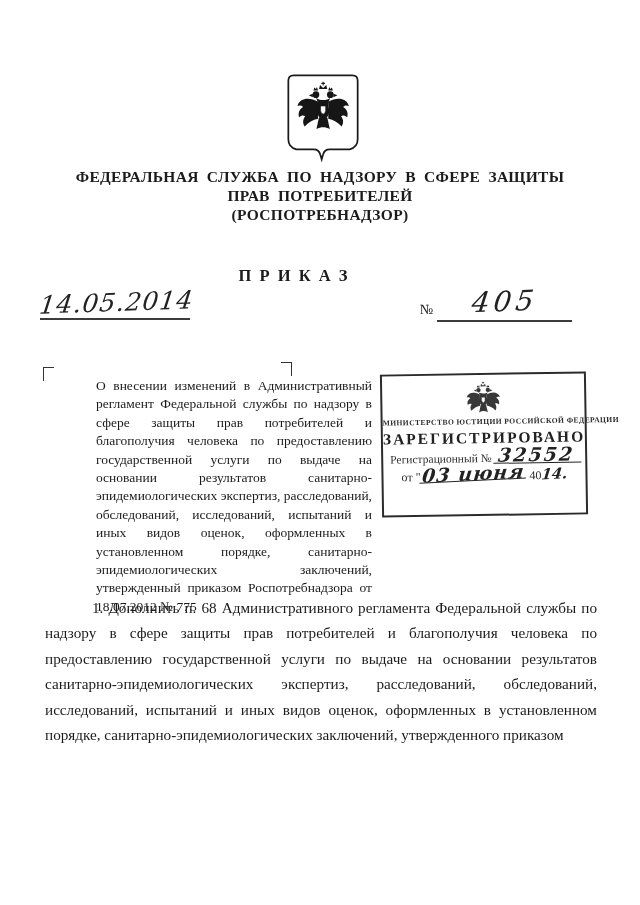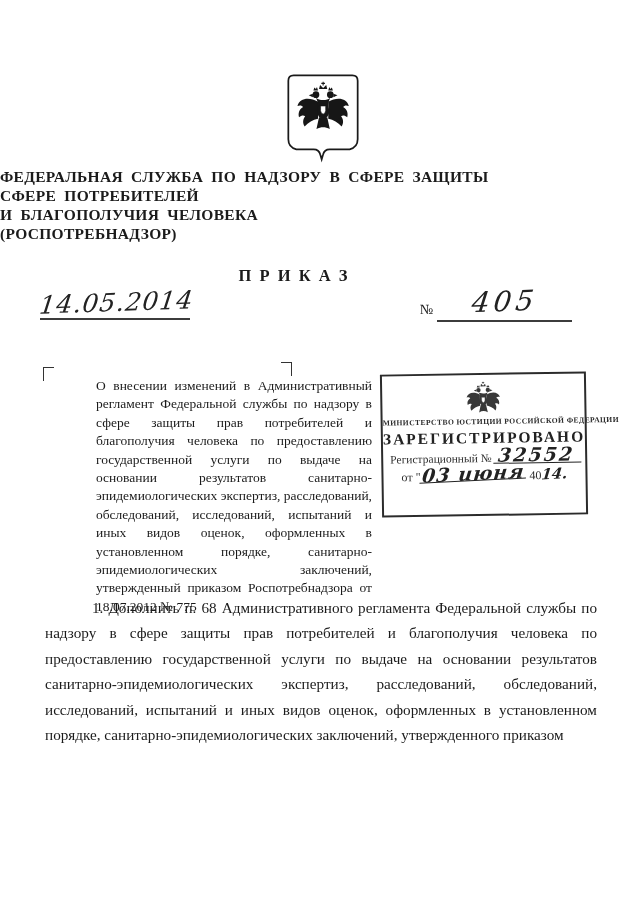--- a/index.html
+++ b/index.html
@@ -7,21 +7,21 @@
   .page {
     position:relative; width:640px; height:905px; background:#fff;
     font-family:"Liberation Serif","DejaVu Serif",serif; color:#1b1b1b;
     overflow:hidden;
   }
   
   .emblem { position:absolute; left:283px; top:68px; width:80px; height:100px; }
   .emblem svg { width:100%; height:100%; }
   
   .org {
-    position:absolute; left:0; top:167px; width:640px; 
+    position:absolute; left:0; top:167px; width:640px; text-align:center;
     font-weight:bold; font-size:15.5px; line-height:19px; word-spacing:4px;
     letter-spacing:0.3px;
   }
   .doctype {
     position:absolute; left:0; top:266px; width:588px; text-align:center;
     font-weight:bold; font-size:16.5px; letter-spacing:2px;
   }
   
   .hand {
     font-family:"DejaVu Serif","Liberation Serif",serif; font-style:italic;
@@ -114,22 +114,21 @@
     <svg viewBox="0 0 120 136">
       <path d="M16,4 H104 Q112,4 112,12 V100 Q112,112 100,115 H70 Q62,115 60,123 L58,130 L56,123 Q54,115 46,115 H20 Q8,112 8,100 V12 Q8,4 16,4 Z" fill="none" stroke="#1a1a1a" stroke-width="2.6"></path>
       <g transform="translate(14,13) scale(0.77)">
           <use href="#dbl-eagle"></use>
         </g>
     </svg>
   </div>
 
   <div class="org">
     <div>ФЕДЕРАЛЬНАЯ СЛУЖБА ПО НАДЗОРУ В СФЕРЕ ЗАЩИТЫ</div>
-    <div>СФЕРЕ ПОТРЕБИТЕЛЕЙ</div>
-    <div>И БЛАГОПОЛУЧИЯ ЧЕЛОВЕКА</div>
+    <div>ПРАВ ПОТРЕБИТЕЛЕЙ</div>
     <div>(РОСПОТРЕБНАДЗОР)</div>
   </div>
 
   <div class="doctype">П Р И К А З</div>
 
   <div class="date-line">
     <span class="hand hand-date">14.05.2014</span>
   </div>
 
   <div class="no-label">№</div>

